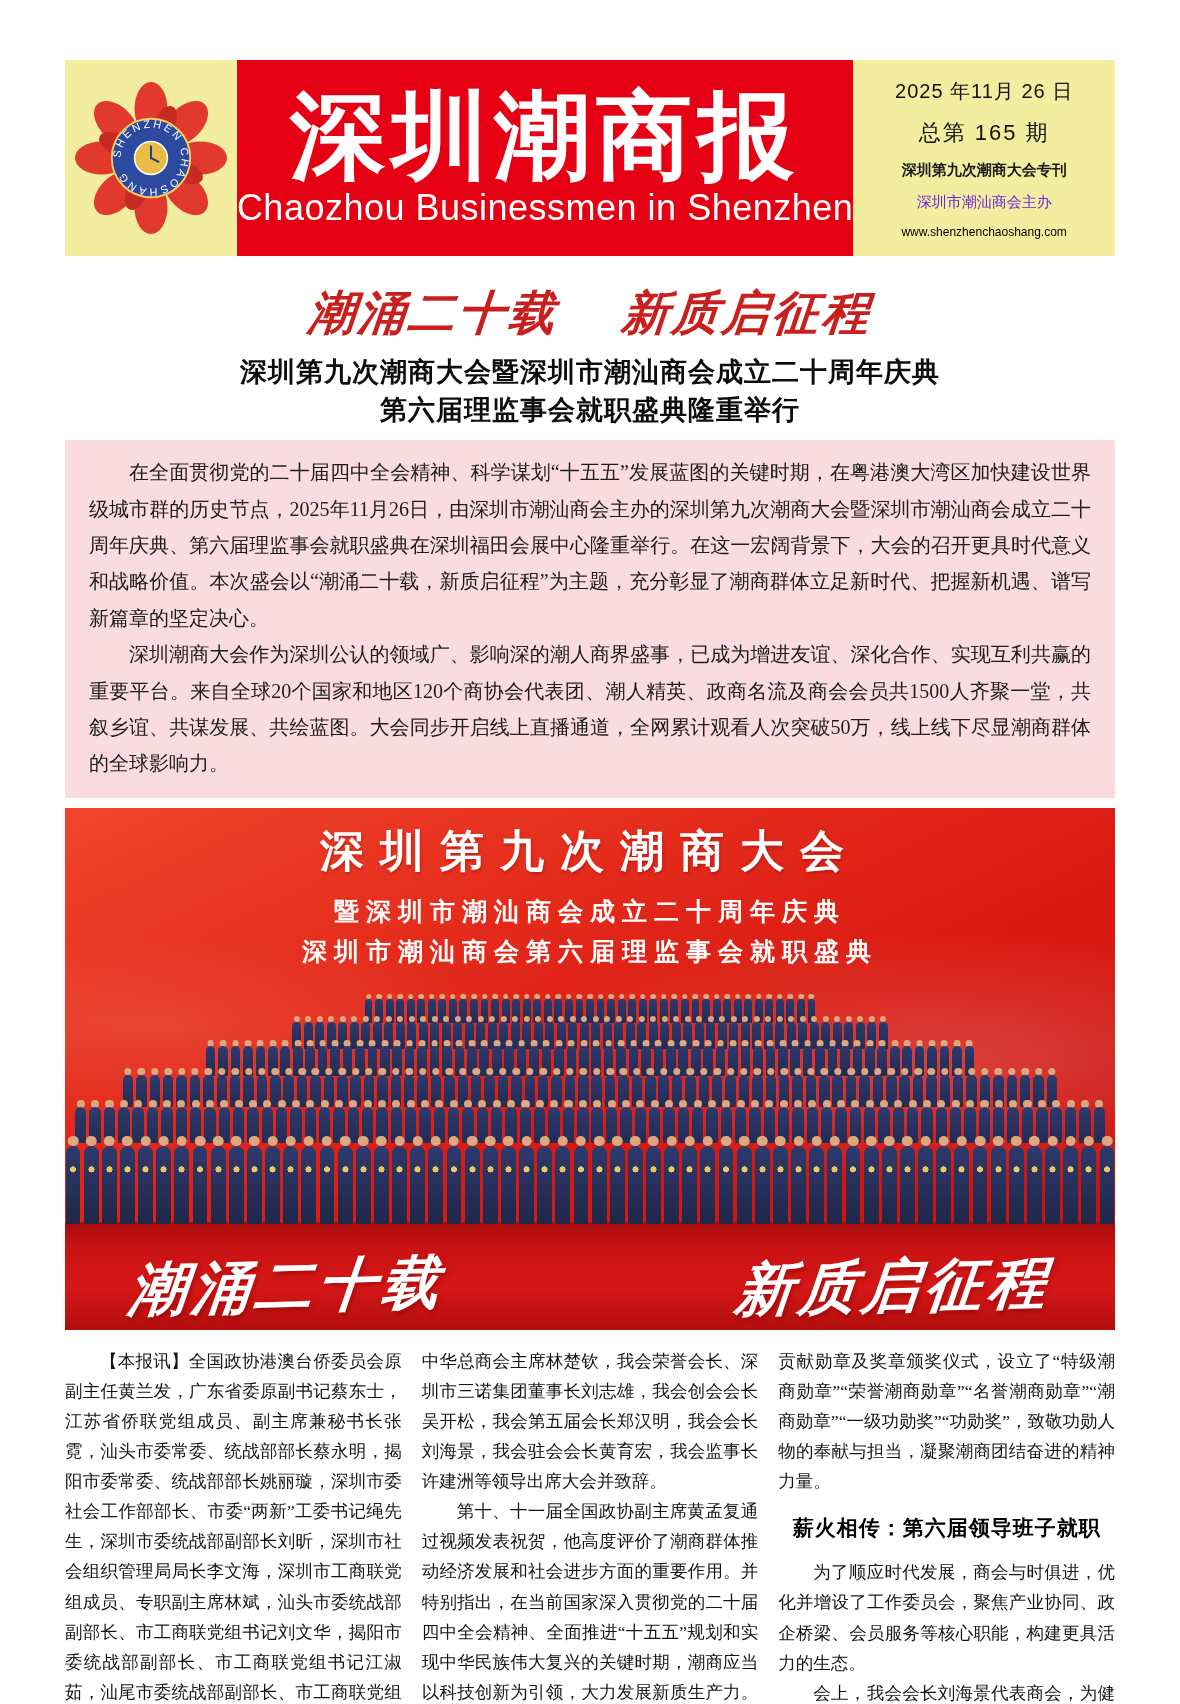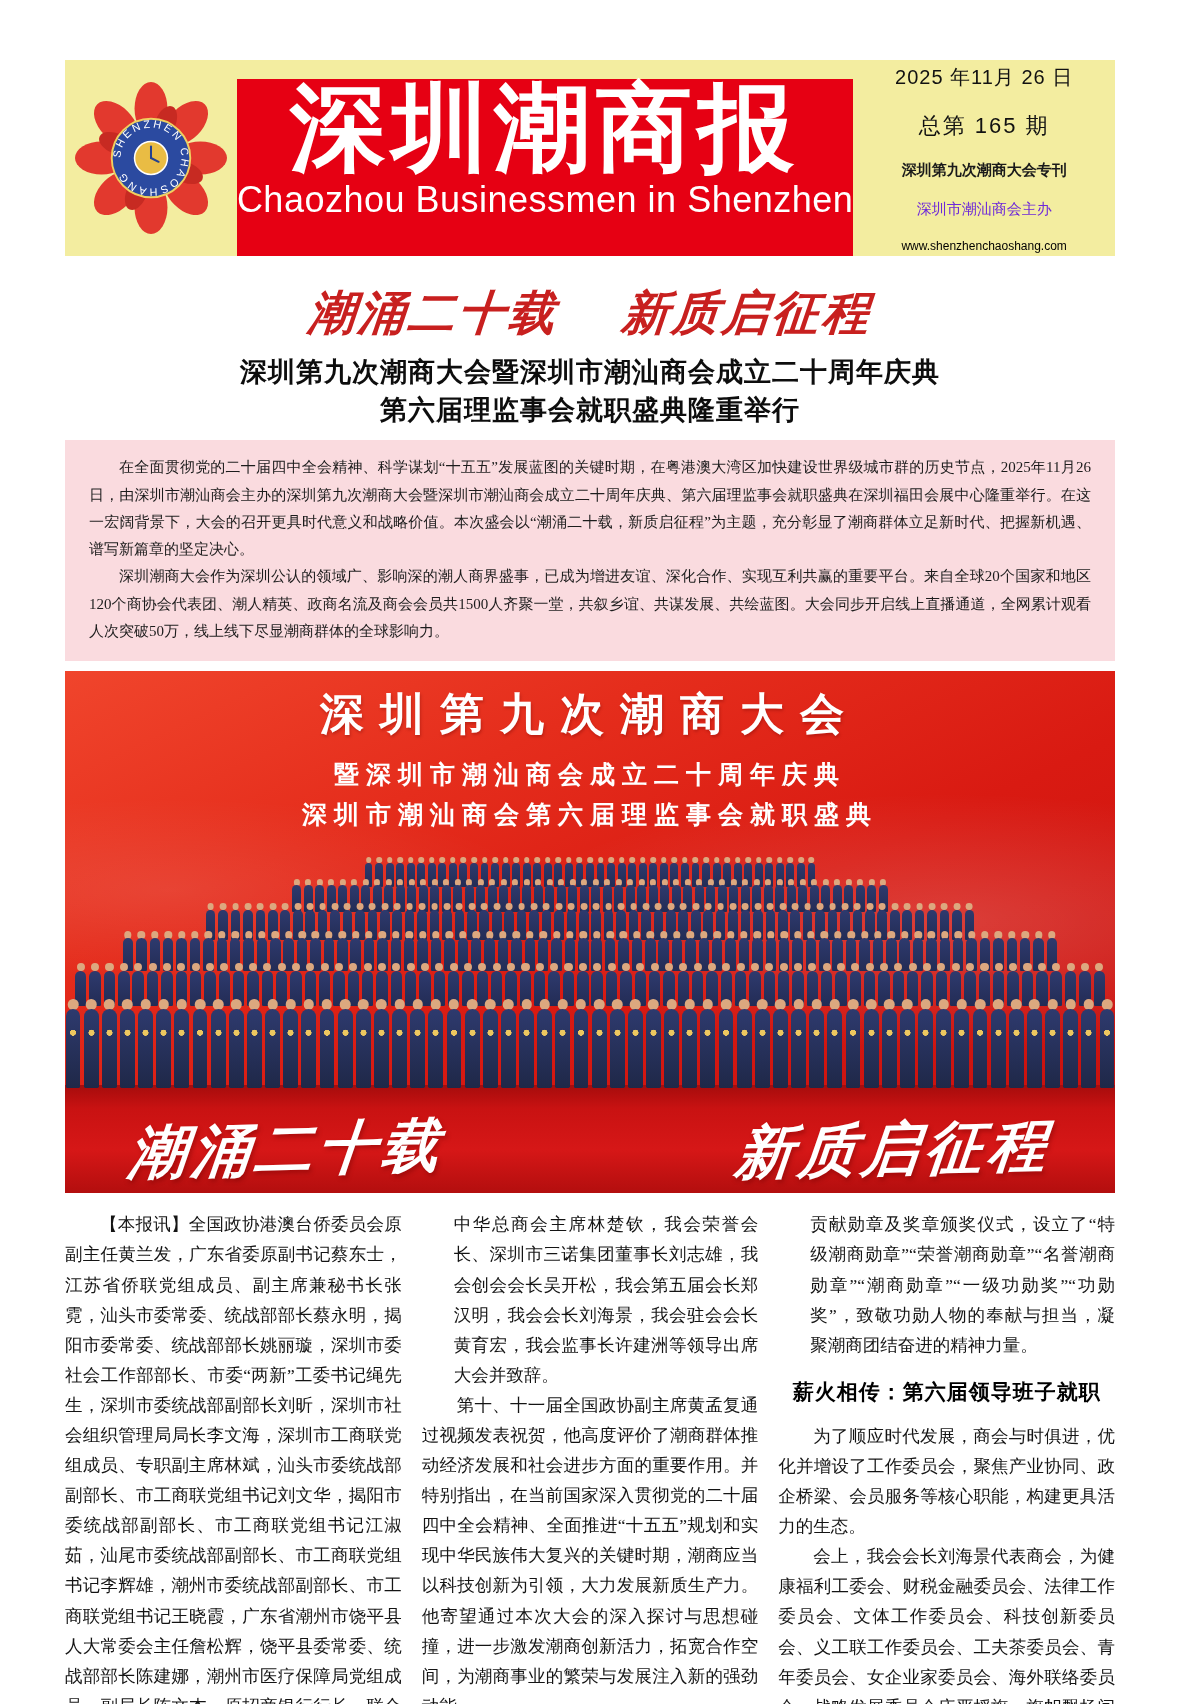--- a/index.html
+++ b/index.html
@@ -2,39 +2,39 @@
 <html><head>
 <meta charset="utf-8">
 <style>
   html,body{margin:0;padding:0;background:#ffffff;}
   body{width:1180px;height:1704px;position:relative;font-family:"Liberation Sans",sans-serif;color:#111;}
   .sheet{width:1050px;margin:0 auto;padding-top:60px;}
 
   
   .masthead{display:flex;height:196px;background:#f3eda0;}
   .mast-logo{width:176px;display:flex;align-items:center;justify-content:center;}
-  .mast-center{flex:1;background:#e60013;color:#fff;text-align:center;display:flex;flex-direction:column;margin-top:19px;}
+  .mast-center{flex:1;background:#e60013;color:#fff;text-align:center;display:flex;flex-direction:column;justify-content:center;}
   .mast-title{font-family:"DejaVu Serif","Liberation Serif",serif;font-weight:bold;font-size:96px;letter-spacing:6px;line-height:1.02;white-space:nowrap;}
   .mast-sub{font-family:"Liberation Sans",sans-serif;font-size:36px;letter-spacing:.5px;margin-top:2px;white-space:nowrap;}
-  .mast-right{width:268px;background:#f3eda0;display:flex;flex-direction:column;align-items:center;justify-content:center;gap:20px;}
+  .mast-right{width:268px;background:#f3eda0;display:flex;flex-direction:column;align-items:center;justify-content:center;gap:13px;}
   .mr-date{font-size:20px;color:#111;letter-spacing:1px;}
   .mr-issue{font-size:22px;color:#111;letter-spacing:2px;}
   .mr-special{font-size:15px;font-weight:bold;color:#1a1a1a;}
   .mr-org{font-size:15px;color:#6d28d9;}
   .mr-web{font-size:12px;color:#000000;}
 
   
   .headline{ text-align:center; margin-top:26px;}
   .callig{font-family:"DejaVu Serif","Liberation Serif",serif;font-weight:bold;font-style:italic;color:#c8201f;font-size:47px;letter-spacing:3px;transform:skewX(-5deg);display:inline-block;white-space:nowrap;}
   .callig .gap{display:inline-block;width:64px;}
   .head-line{font-weight:bold;font-size:27px;color:#0d0d0d;letter-spacing:1px;line-height:1.32;margin-top:10px;font-family:"Liberation Sans",sans-serif;}
   .head-line2{margin-top:2px;}
 
   
-  .lede{background:#fadbdf;margin-top:12px;padding:14px 24px 16px 24px;font-family:"Liberation Serif","DejaVu Serif",serif;font-size:15px;line-height:1.82;color:#1c1c1c;text-align:justify;}
+  .lede{background:#fadbdf;margin-top:12px;padding:14px 24px 16px 24px;font-family:"Liberation Serif","DejaVu Serif",serif;font-size:20px;line-height:1.82;color:#1c1c1c;text-align:justify;}
   .lede p{margin:0;text-indent:2em;}
 
   
   .photo{position:relative;margin-top:10px;height:522px;overflow:hidden;
     background:linear-gradient(155deg,#f0452c 0%,#e52d1c 28%,#d91a12 55%,#c30f0e 100%);}
   .photo::before{content:"";position:absolute;inset:0;
     background:radial-gradient(ellipse 60% 35% at 84% 48%,rgba(255,255,255,.17),rgba(255,255,255,0) 70%),
                radial-gradient(ellipse 50% 25% at 10% 42%,rgba(255,255,255,.10),rgba(255,255,255,0) 70%);}
   .photo::after{content:"";position:absolute;left:0;right:0;bottom:0;height:108px;z-index:0;
     background:linear-gradient(180deg,#a50c0c 0%,#c91212 22%,#d61717 60%,#b30e0e 100%);}
@@ -53,21 +53,21 @@
   .r6 .person{height:5.2em;}
   .r6 .person::after{background:radial-gradient(circle at 50% 30%,#ecc75f 0 .17em,rgba(0,0,0,0) .19em),linear-gradient(180deg,#2e3a6e 0%,#1f2848 100%);}
 
   .slogans{position:absolute;left:0;right:0;bottom:4px;z-index:2;display:flex;justify-content:space-between;padding:0 64px;}
   .slogan{font-family:"DejaVu Serif","Liberation Serif",serif;font-weight:bold;font-style:italic;color:#fff;font-size:58px;letter-spacing:5px;transform:skewX(-7deg) rotate(-1.5deg);text-shadow:2px 3px 4px rgba(110,0,0,.4);white-space:nowrap;}
 
   
   .article{display:flex;gap:20px;margin-top:16px;font-family:"Liberation Serif","DejaVu Serif",serif;font-size:17.5px;line-height:1.72;color:#141414;text-align:justify;}
   .col{flex:1;min-width:0;}
   .col p{margin:0;text-indent:2em;}
-  .col p.noindent{text-indent:0;margin-left:32px;}
+  .col p.noindent{text-indent:0;}
   .col h3{font-family:"Liberation Sans",sans-serif;font-size:21px;font-weight:bold;color:#000;text-align:center;margin:14px 0 11px 0;letter-spacing:1px;}
 
   
   .logo-svg{width:152px;height:152px;display:block;}
 </style>
 </head>
 <body>
 
 <div class="sheet">
 

